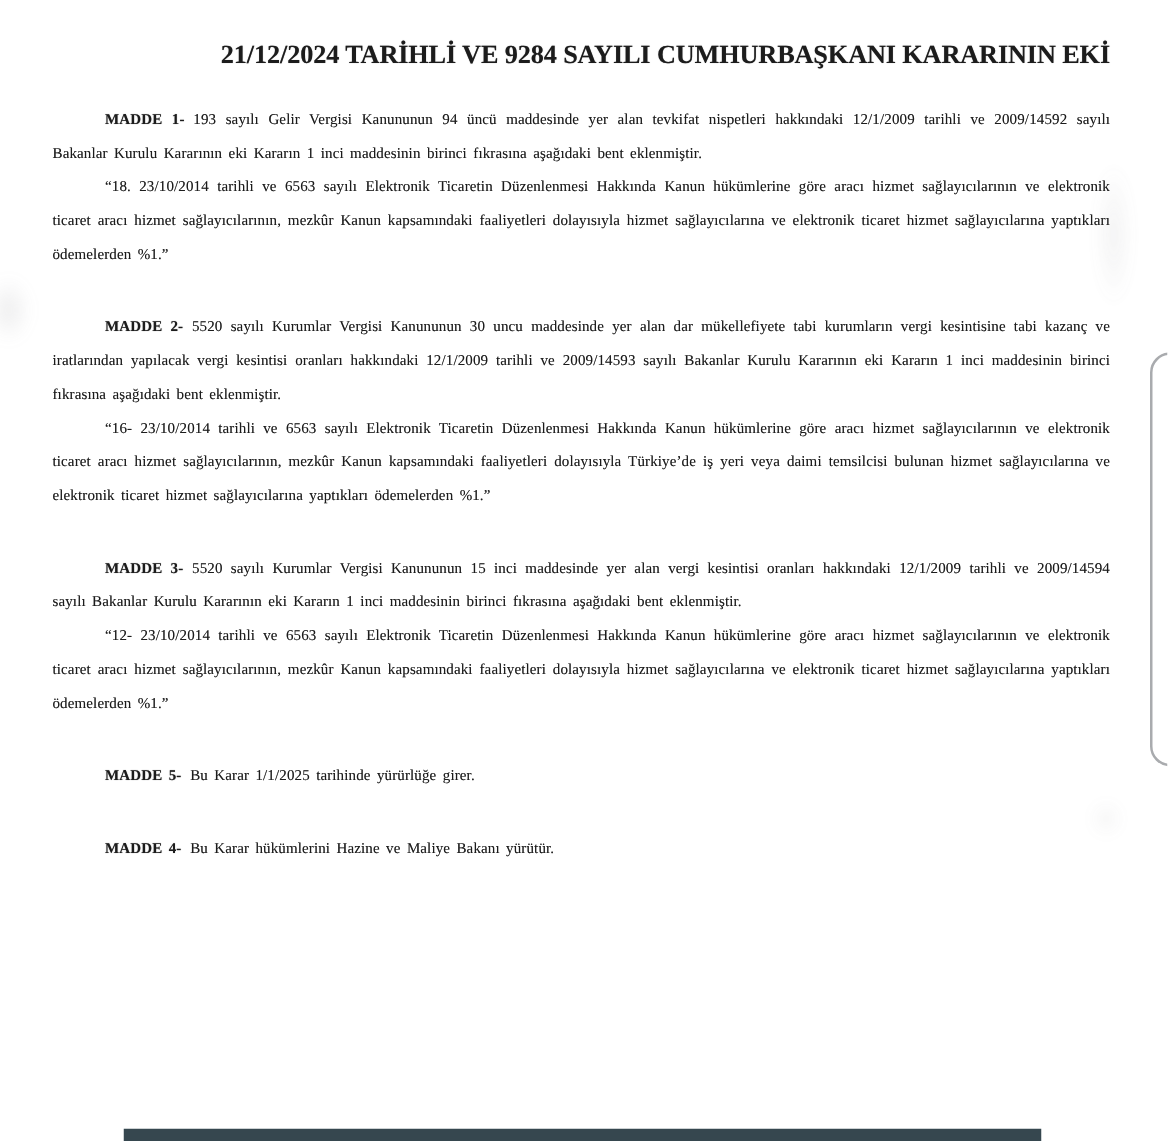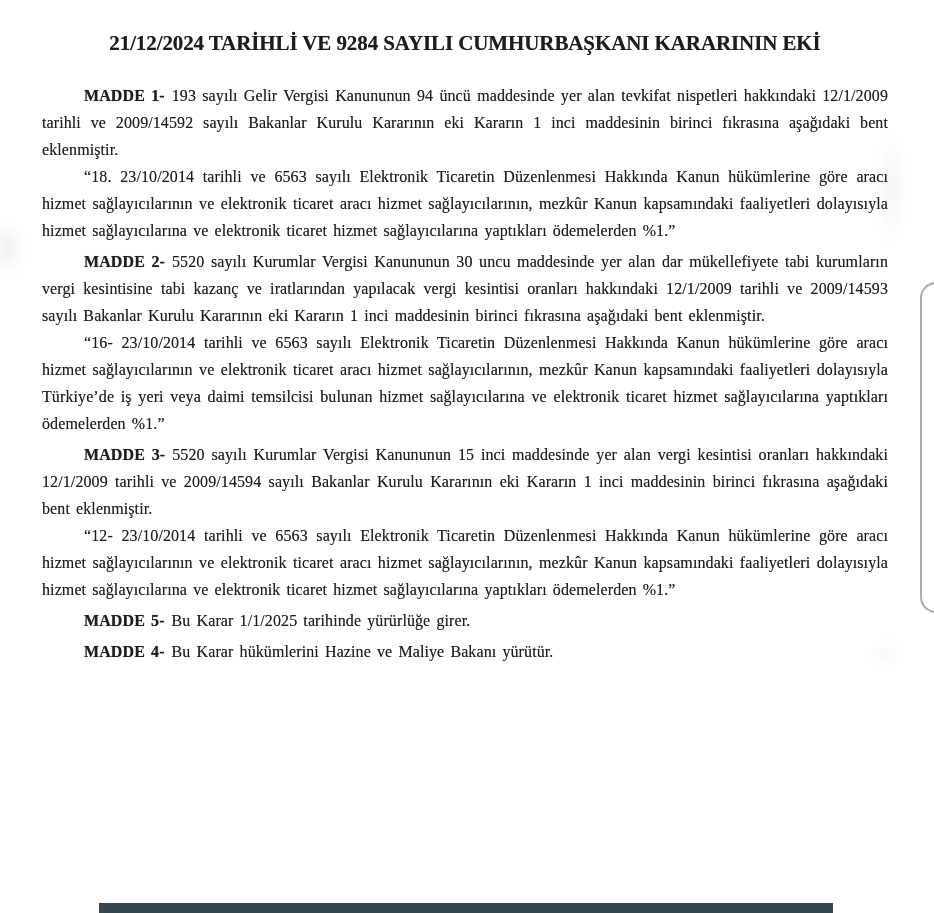--- a/index.html
+++ b/index.html
@@ -12,39 +12,39 @@
     background: #ffffff;
     overflow: hidden;
     font-family: "Liberation Serif", "DejaVu Serif", serif;
     color: #1c1c1c;
   }
   .doc {
     position: absolute;
     left: 42px; right: 46px; top: 30px;
   }
   .title {
-    text-align: center;
+    text-align: right;
     font-weight: bold;
     font-size: 21px;
     line-height: 27px;
     letter-spacing: -0.1px;
     margin: 0 0 24px 0;
     text-shadow: 0 0 0.6px rgba(20,20,20,0.55);
   }
   .title .line { display: block; }
   .title .underlined {
     display: inline-block;
     border-bottom: 2.5px solid #1c1c1c;
     padding-bottom: 1px;
   }
-  .article { margin-top: 4px; }
+  .article { margin-top: 31px; }
   .article:first-of-type { margin-top: 25px; }
   p.para {
     margin: 0;
-    font-size: 16px;
+    font-size: 12px;
     line-height: 27px;
     text-align: justify;
     text-indent: 42px;
     word-spacing: 2px;
     letter-spacing: 0.1px;
     text-shadow: 0 0 0.5px rgba(25,25,25,0.5);
   }
   p.para .label {
     font-weight: bold;
     margin-right: 7px;

